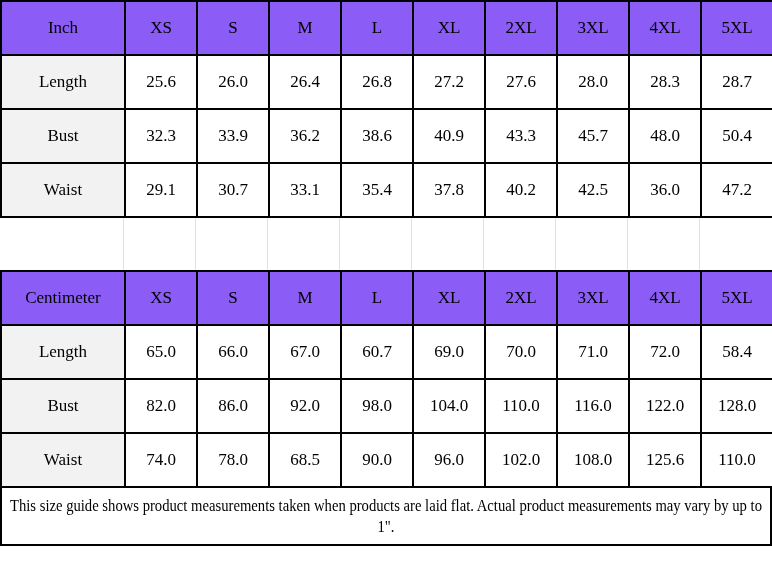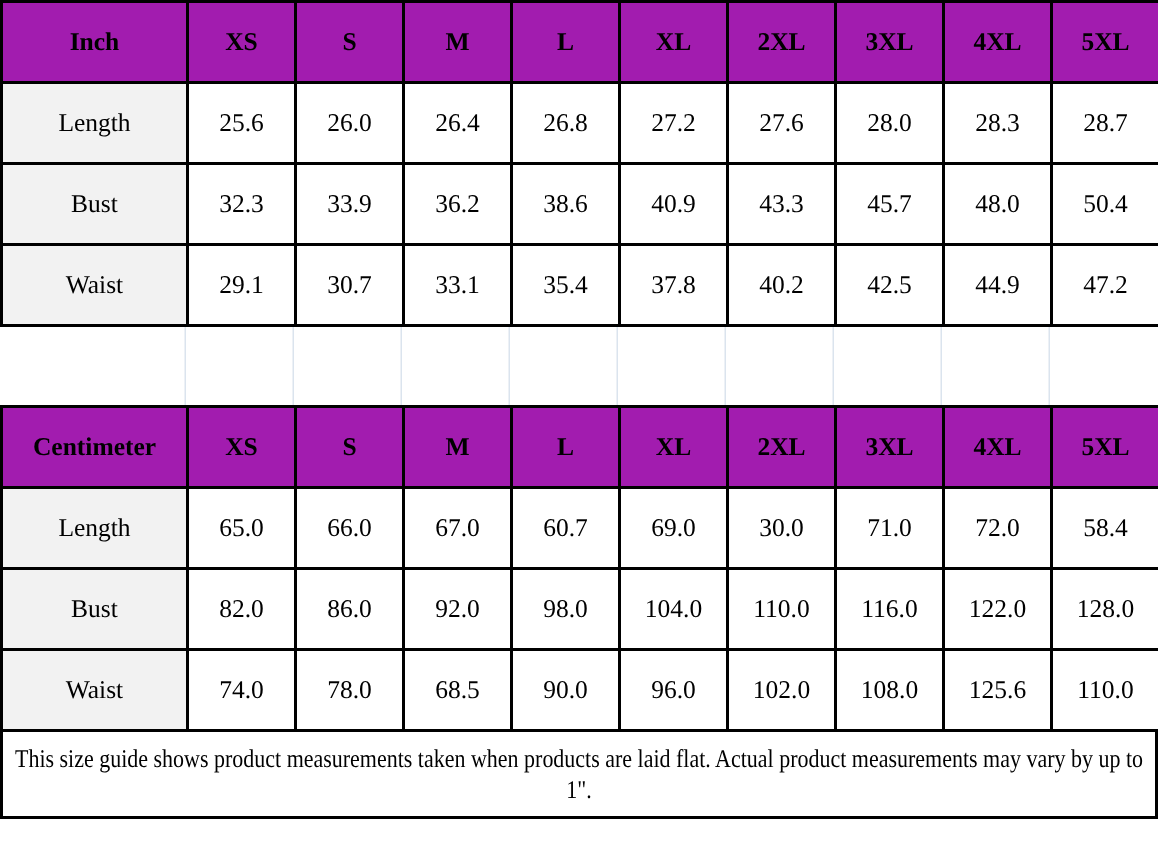--- a/index.html
+++ b/index.html
@@ -21,21 +21,21 @@
   table.size-table td {
     border: 2px solid #000000;
     height: 54px;
     padding: 0;
     text-align: center;
     vertical-align: middle;
     font-size: 17px;
     font-weight: normal;
     background: #ffffff;
   }
-  table.size-table th { background: #a21caf; font-weight: bold; }
+  table.size-table th { background: #8b5cf6; }
   table.size-table td.row-label { background: #f2f2f2; }
 
   .gap-row {
     display: flex;
     width: 772px;
     height: 52px;
     background: #ffffff;
   }
   .gap-cell { height: 100%; border-right: 1px solid #dbe4ee; }
   .gap-cell.label-w { width: 124px; }
@@ -120,21 +120,21 @@
       </tr>
       <tr>
         <td class="row-label">Waist</td>
         <td>29.1</td>
         <td>30.7</td>
         <td>33.1</td>
         <td>35.4</td>
         <td>37.8</td>
         <td>40.2</td>
         <td>42.5</td>
-        <td>44.9</td>
+        <td>36.0</td>
         <td>47.2</td>
       </tr>
     </tbody>
   </table>
 
   <div class="gap-row">
     <div class="gap-cell label-w"></div>
     <div class="gap-cell data-w"></div>
     <div class="gap-cell data-w"></div>
     <div class="gap-cell data-w"></div>
@@ -174,21 +174,21 @@
       </tr>
     </thead>
     <tbody>
       <tr>
         <td class="row-label">Length</td>
         <td>65.0</td>
         <td>66.0</td>
         <td>67.0</td>
         <td>60.7</td>
         <td>69.0</td>
-        <td>30.0</td>
+        <td>70.0</td>
         <td>71.0</td>
         <td>72.0</td>
         <td>58.4</td>
       </tr>
       <tr>
         <td class="row-label">Bust</td>
         <td>82.0</td>
         <td>86.0</td>
         <td>92.0</td>
         <td>98.0</td>

